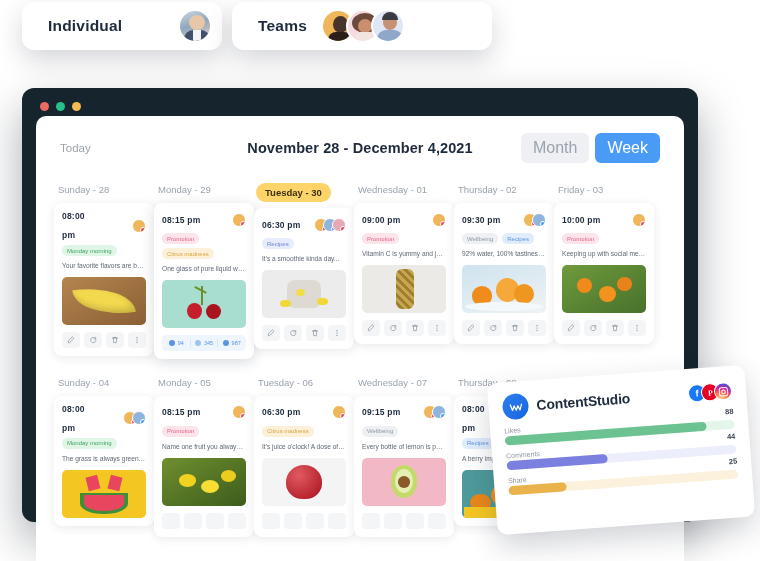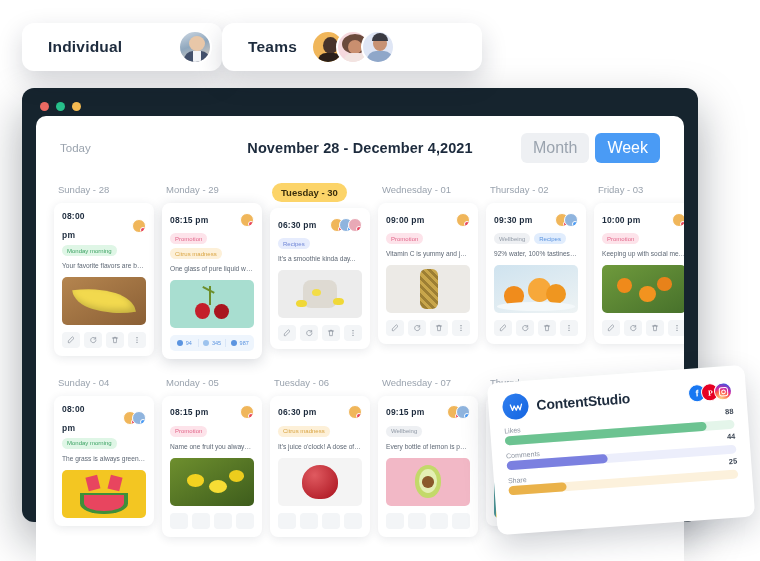--- a/index.html
+++ b/index.html
@@ -5,21 +5,21 @@
   * { box-sizing: border-box; margin:0; padding:0; }
   html,body { width:760px; height:561px; }
   body {
     font-family: "Liberation Sans", sans-serif;
     background: transparent;
     position: relative;
     overflow: hidden;
   }
 
   
-  .pill-row { position:absolute; left:22px; top:23px; display:flex; z-index:40; }
+  .pill-row { position:absolute; left:22px; top:2px; display:flex; gap:10px; z-index:40; }
   .pill {
     background:#fff; border-radius:12px; height:48px;
     display:flex; align-items:center; gap:14px;
     padding:0 12px 0 26px;
     box-shadow:0 10px 26px rgba(20,30,48,.18);
   }
   .pill-label { font-size:15.5px; font-weight:700; color:#1d2b3d; letter-spacing:.2px; }
   .pill.individual { width:200px; justify-content:space-between; padding-right:10px;}
   .pill.teams { width:260px; justify-content:flex-start; padding-right:10px;}
   .av-stack { display:flex; align-items:center; }
@@ -53,21 +53,21 @@
   .range { flex:1; text-align:center; font-size:14.5px; font-weight:600; color:#1d2b3d; letter-spacing:.1px; }
   .view-toggle { display:flex; gap:6px; width:150px; justify-content:flex-end; }
   .vbtn {
     font-size:16px; padding:6px 12px; border-radius:6px; border:none;
     background:#eef0f3; color:#9aa3ae; font-family:inherit; cursor:pointer;
   }
   .vbtn.active { background:#4a9bf5; color:#fff; }
 
   
   .grid { padding:0 18px; }
-  .daycols { display:flex; gap:8px; }
+  .daycols { display:flex; }
   .daycol { width:100px; flex:none; }
   .dayname { font-size:9.5px; color:#9aa3ae; padding:4px 2px 8px 4px; white-space:nowrap; }
   .dayname.hl {
     display:inline-block; background:#fcd469; color:#3b2f0d;
     border-radius:12px; padding:4px 9px; font-weight:600; margin-left:2px;
   }
 
   .card {
     background:#fff; border-radius:8px; padding:8px;
     box-shadow:0 2px 10px rgba(30,40,60,.10);

